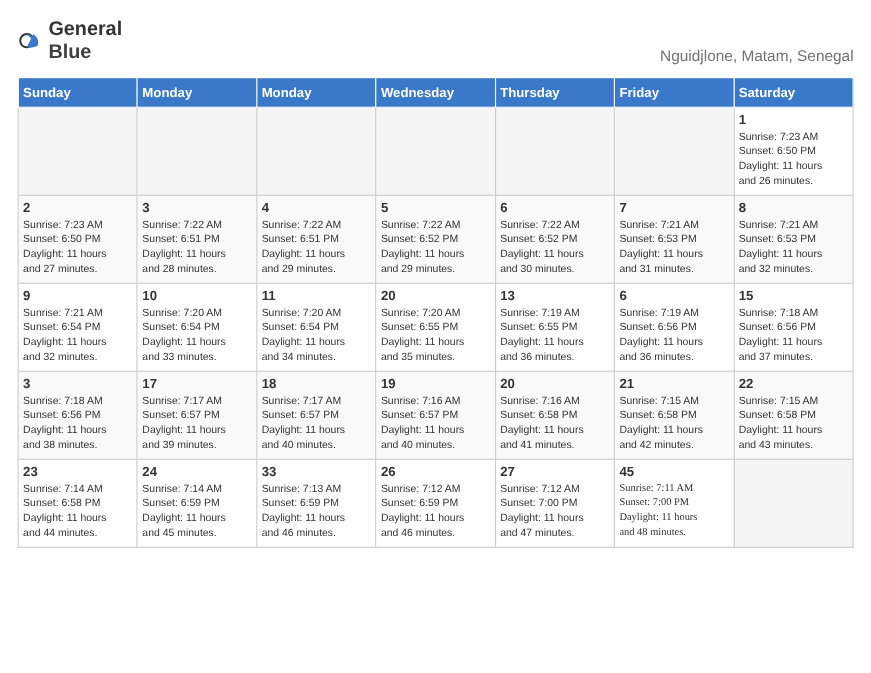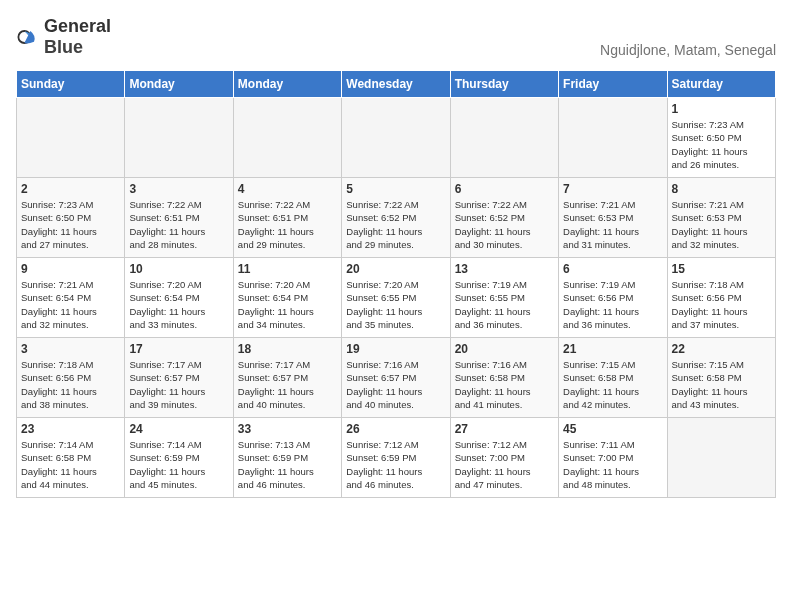--- a/index.html
+++ b/index.html
@@ -319,21 +319,21 @@
         </td>
         <td>
           <div class="day-number">27</div>
           <div class="day-info" style="white-space: pre-line;">Sunrise: 7:12 AM
 Sunset: 7:00 PM
 Daylight: 11 hours
 and 47 minutes.</div>
         </td>
         <td>
           <div class="day-number">45</div>
-          <div class="day-info" style="white-space: pre-line;">Sunrise: 7:11 AM
+          <div class="day-info" style="white-space: pre-line; font-family: Liberation Serif, serif;">Sunrise: 7:11 AM
 Sunset: 7:00 PM
 Daylight: 11 hours
 and 48 minutes.</div>
         </td>
         <td class="empty-cell"></td>
       </tr>
     </tbody>
 </table>
 
 </body></html>

